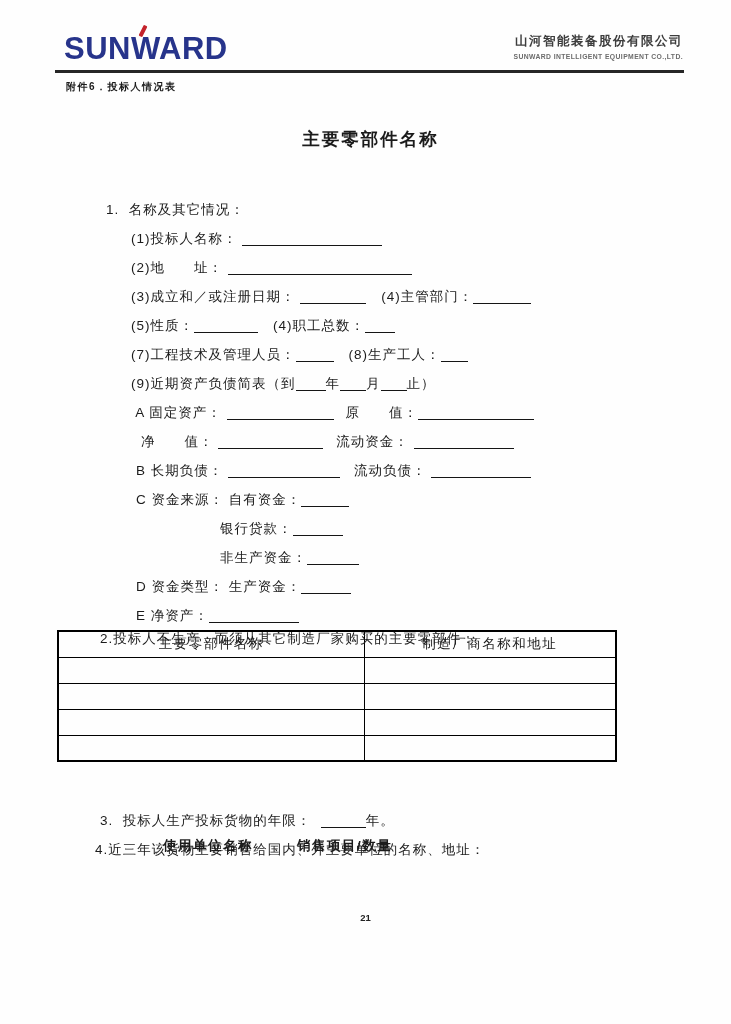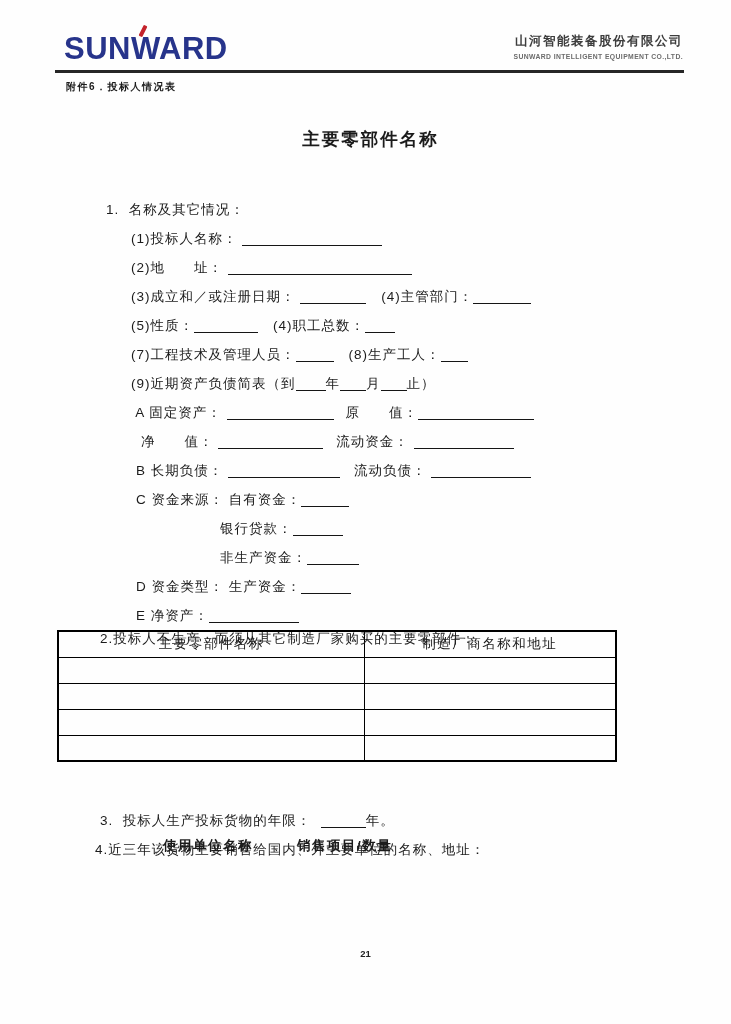--- a/index.html
+++ b/index.html
@@ -49,21 +49,21 @@
   }
   .parts-table td { height:26px; }
   .col-1 { width:306px; }
   
   .item3 { margin-top:12px; }
   .cols-row { position:relative; height:21px; margin-top:2px; }
   .cols-row .colhead { position:absolute; font-size:13.5px; font-weight:bold; letter-spacing:1.5px; white-space:pre; }
   .colhead.c1 { left:66px;margin-left:40px; }
   .colhead.c2 { left:240px; }
   .footer {
-    position:absolute; left:0; width:731px; top:948px; text-align:center;
+    position:absolute; left:0; width:731px; top:912px; text-align:center;
     font-size:9.5px; font-weight:bold; color:#222;
   }
 </style>
 </head>
 <body>
 
 <div class="page">
 
   <div>
     <div class="logo">

